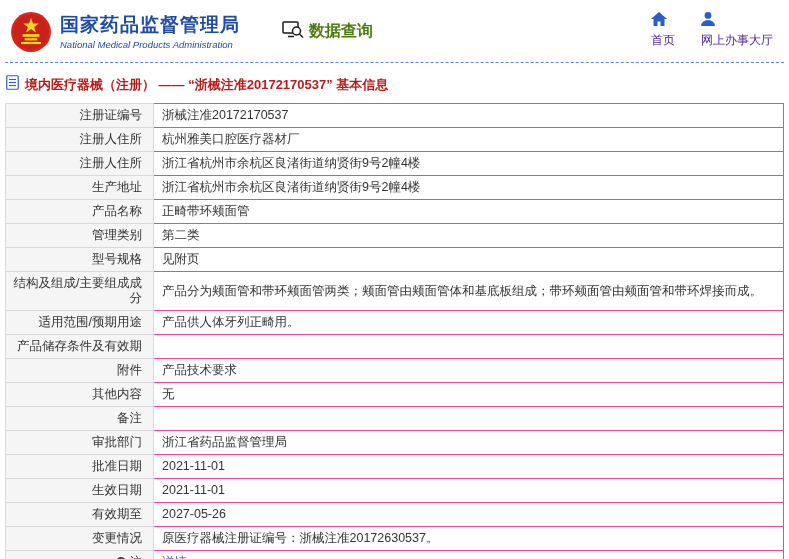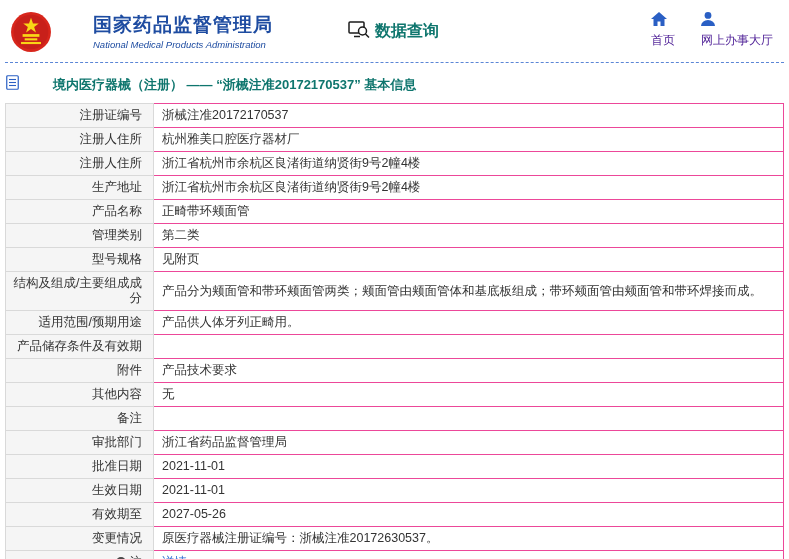--- a/index.html
+++ b/index.html
@@ -1,33 +1,33 @@
 <!DOCTYPE html>
 <html><head>
 <meta charset="utf-8">
 <style>
   * { box-sizing: border-box; margin: 0; padding: 0; }
   html,body { width: 789px; height: 559px; background: #fff;
     font-family: "Liberation Sans", sans-serif; overflow: hidden; }
 
   
-  .header { display: flex; align-items: center; padding: 9px 10px 8px 10px; height: 62px; position: relative; gap: 33px; }
+  .header { display: flex; align-items: center; padding: 9px 10px 8px 10px; height: 62px; position: relative; }
   .logo { width: 42px; height: 42px; flex: 0 0 42px; }
   .agency { margin-left: 8px; }
   .agency-cn { color: #1e4ca1; font-size: 19px; font-weight: bold; letter-spacing: 1px; line-height: 24px; }
   .agency-en { color: #1e4ca1; font-size: 9.5px; margin-top: 2px; font-style: italic; }
-  .section-title { display: flex; align-items: center; gap: 5px; margin-left: 42px; font-size: 16px; font-weight: bold; color: #0f766e; }
+  .section-title { display: flex; align-items: center; gap: 5px; margin-left: 42px; font-size: 16px; font-weight: bold; color: #4d7c0f; }
   .nav { position: absolute; right: 16px; top: 12px; display: flex; gap: 26px; }
   .nav-item { display: flex; flex-direction: column; align-items: flex-start; gap: 3px; font-size: 12px; color: #4c1d95; cursor: pointer; }
 
   .dashed-sep { border-top: 1px dashed #5b86d6; margin: 0 5px; height: 0; }
 
   
   .page-title-row { display: flex; align-items: center; gap: 6px; padding: 12px 6px 9px 6px; }
-  .page-title { color: #0f766e; font-size: 13px; font-weight: bold; margin-left: 28px; }
+  .page-title { color: #b91c1c; font-size: 13px; font-weight: bold; }
 
   
   .info-table { width: 779px; margin: 0 5px; border-collapse: collapse; font-size: 12.5px; table-layout: fixed; }
   .info-table th { width: 148px; background: #f5f5f5; border: 1px solid #d9d9d9;
     font-weight: normal; color: #333; text-align: right; padding: 4px 11px 4px 4px; line-height: 15px; }
   .info-table td { border: 1px solid #ec4899; color: #333; text-align: left;
     padding: 4px 8px; line-height: 15px; overflow: hidden; white-space: nowrap; }
   .info-table a { color: #2a6ad4; text-decoration: none; cursor: pointer; }
   .note-icon { display: inline-block; width: 10px; height: 10px; border-radius: 50%;
     background: #4a4a4a; margin-right: 4px; vertical-align: -1px; }

